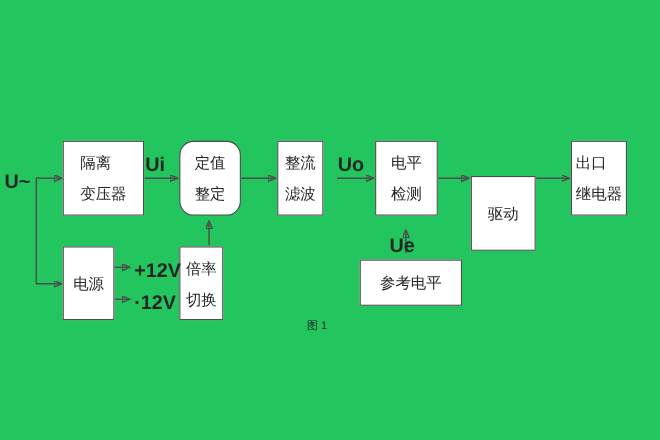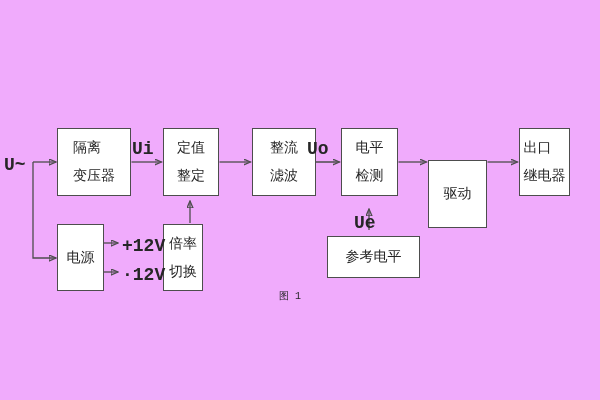--- a/index.html
+++ b/index.html
@@ -1,30 +1,30 @@
 <!DOCTYPE html>
 <html><head>
 <meta charset="utf-8">
 <style>
   html,body{margin:0;padding:0;background:#ffffff;}
   .canvas{
-    position:relative;width:600px;height:400px;background:#f0abfc;
-    font-family:Liberation Mono, monospace;
+    position:relative;width:600px;height:400px;background:#22c55e;
+    font-family:Liberation Sans, sans-serif;
     color:#262626;overflow:hidden;
   }
   .wires{position:absolute;left:0;top:0;width:600px;height:400px;}
   .wires path{stroke:#4d4d4d;stroke-width:1.3;fill:none;}
   .box{
     position:absolute;box-sizing:border-box;border:1px solid #4d4d4d;
     display:flex;align-items:center;justify-content:center;background:#ffffff;
   }
   .box .lines{text-align:left;font-size:14px;line-height:28px;color:#262626;white-space:nowrap;}
   .b1{left:57px;top:128px;width:74px;height:68px;}
-  .b2{left:163px;top:128px;width:56px;height:68px;}
-  .b3{left:252px;top:128px;width:64px;height:68px;}
+  .b2{left:163px;top:128px;width:56px;height:68px;border-radius:13px;}
+  .b3{left:252px;top:128px;width:42px;height:68px;}
   .b4{left:341px;top:128px;width:57px;height:68px;}
   .b5{left:428px;top:128px;width:59px;height:68px;margin-top:32px;}
   .b6{left:519px;top:128px;width:51px;height:68px;}
   .b7{left:57px;top:224px;width:47px;height:67px;}
   .b8{left:163px;top:224px;width:40px;height:67px;}
   .b9{left:327px;top:236px;width:93px;height:42px;}
   .siglabel{
     position:absolute;font-size:18px;font-weight:bold;color:#262626;white-space:nowrap;
   }
   .lab-u{left:4px;top:155px;}

